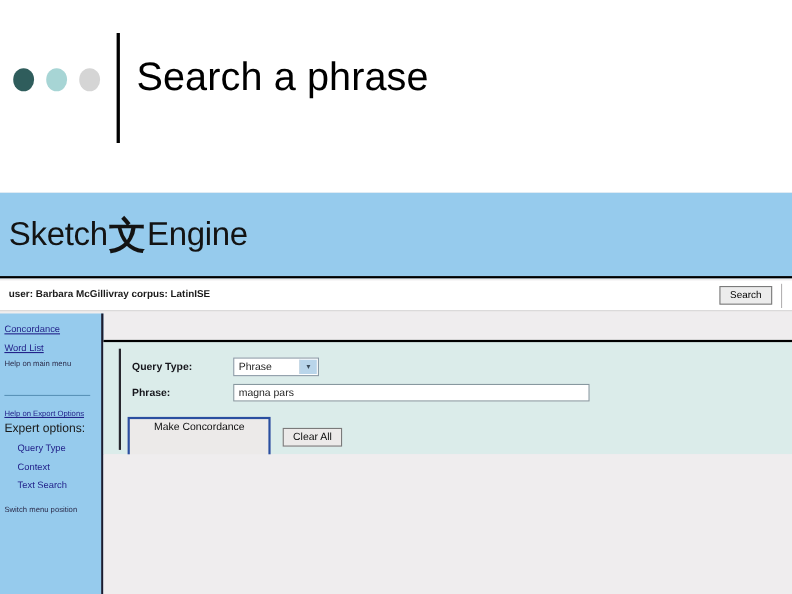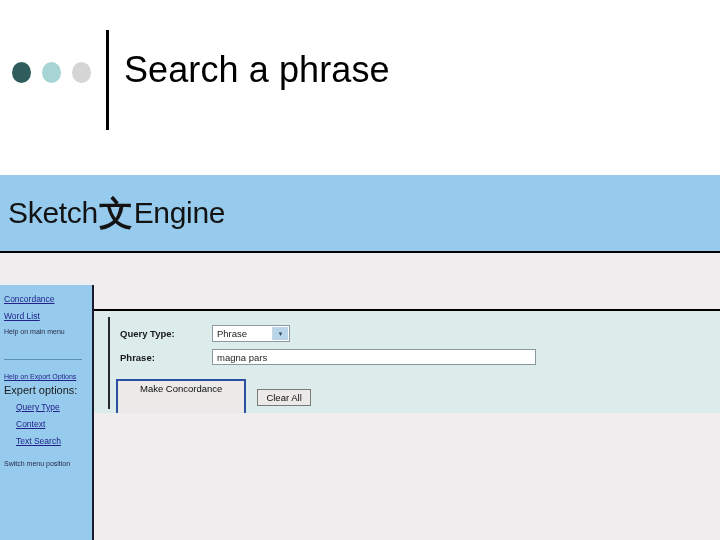--- a/index.html
+++ b/index.html
@@ -161,21 +161,20 @@
   .sb-heading {
     font-size: 11px;
     color: #1a1a1a;
     margin: 4px 0 6px 0;
     white-space: nowrap;
   }
   .sb-sub {
     display: block;
     font-size: 8.5px;
     color: #22228a;
-    text-decoration: underline;
     margin: 0 0 7px 12px;
     cursor: pointer;
     white-space: nowrap;
   }
   .sb-foot {
     display: block;
     font-size: 7px;
     color: #2b2b4a;
     margin-top: 14px;
     white-space: nowrap;
@@ -325,20 +324,25 @@
 
   <div class="slide-title">Search a phrase</div>
 </div>
 
 <div class="shot">
 
   <div class="brand-banner">
     <div class="logo"><span>Sketch</span><span class="cjk">文</span><span>Engine</span></div>
   </div>
 
+  <div class="userbar">
+    <div class="userbar-text">user: Barbara McGillivray corpus: LatinISE</div>
+    <div class="search-btn">Search</div>
+    <div class="search-btn-edge"></div>
+  </div>
 
   <div class="sidebar">
     <a class="sb-link">Concordance</a>
     <a class="sb-link">Word List</a>
     <span class="sb-note">Help on main menu</span>
 
     <div class="sb-divider"></div>
 
     <span class="sb-note under">Help on Export Options</span>
     <div class="sb-heading">Expert options:</div>

